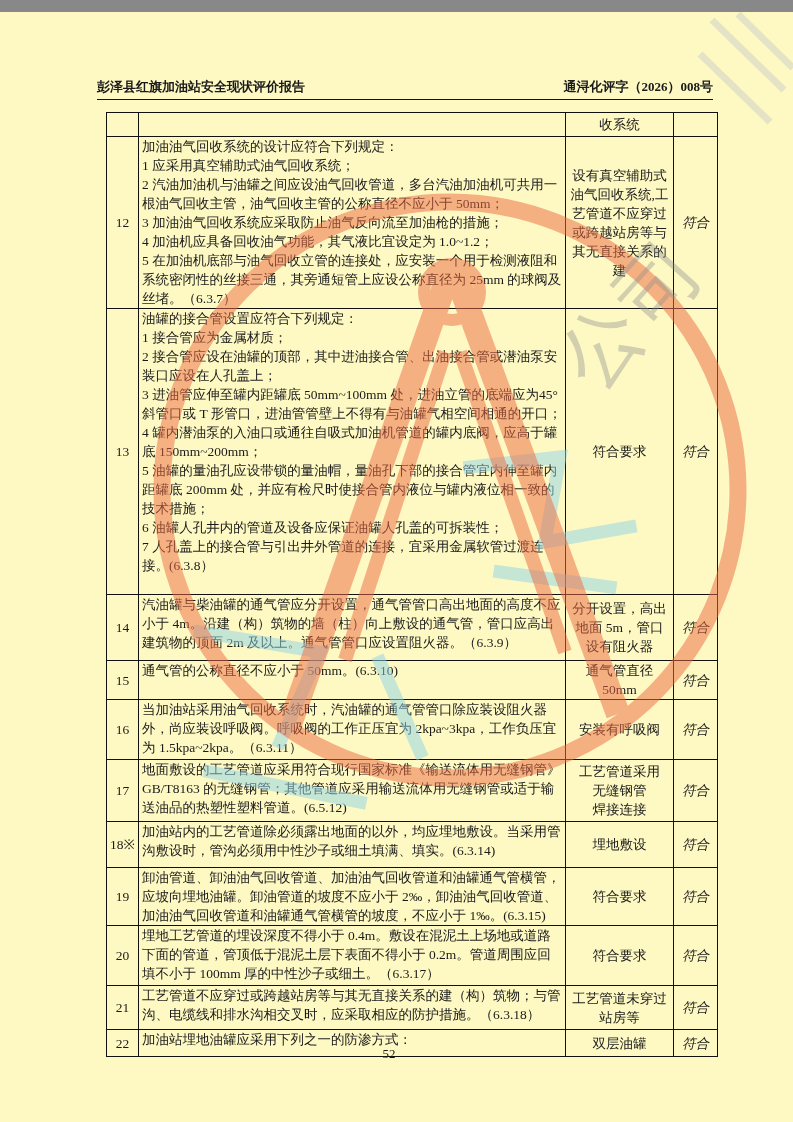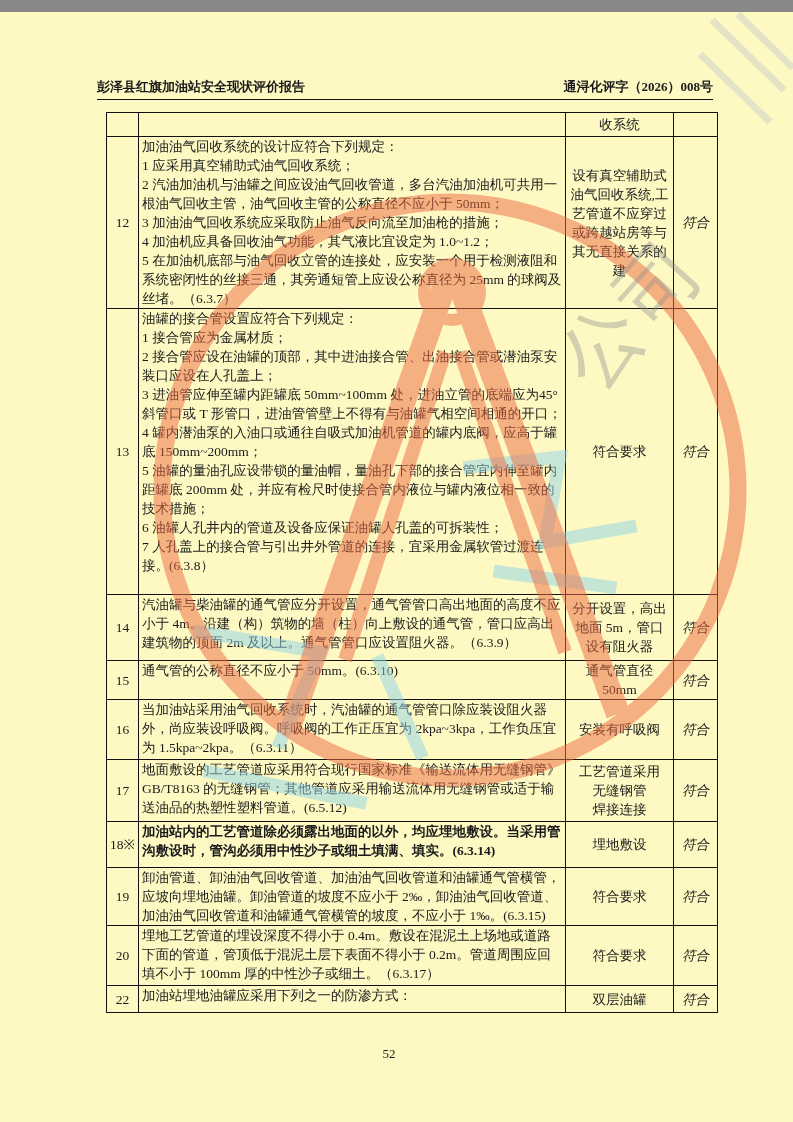--- a/index.html
+++ b/index.html
@@ -15,21 +15,21 @@
   
   table.main{
     position:absolute;top:100px;left:106px;border-collapse:collapse;table-layout:fixed;
     width:611px;font-size:13.5px;line-height:19px;
   }
   table.main td{border:1px solid #111;padding:0 3px;overflow:hidden;}
   td.c-num{text-align:center;vertical-align:middle;padding:0 1px;}
   td.c-content{text-align:left;vertical-align:top;white-space:pre-line;padding:1px 4px;}
   td.c-result{text-align:center;vertical-align:middle;white-space:pre-line;padding:1px 2px;}
   td.c-concl{text-align:center;vertical-align:middle;font-style:italic;}
-  tr.bold-row td.c-content{font-weight:bold;}
+  tr.bold-row td.c-content{font-weight:normal;}
   
   .footer{position:absolute;top:1034px;left:0;width:778px;text-align:center;font-size:13px;}
   
   .wm{position:absolute;inset:0;pointer-events:none;}
   .wm-red-text{
     position:absolute;top:728px;left:283px;font-size:58px;font-weight:bold;
     letter-spacing:14px;color:rgba(213,70,62,0.42);white-space:nowrap;
   }
   .wm-gray-text{
     position:absolute;top:248px;left:548px;font-size:80px;color:rgba(140,140,140,0.38);
@@ -122,20 +122,27 @@
         <td class="c-content">卸油管道、卸油油气回收管道、加油油气回收管道和油罐通气管横管，应坡向埋地油罐。卸油管道的坡度不应小于 2‰，卸油油气回收管道、加油油气回收管道和油罐通气管横管的坡度，不应小于 1‰。(6.3.15)</td>
         <td class="c-result">符合要求</td>
         <td class="c-concl">符合</td>
       </tr>
       <tr style="height:60px">
         <td class="c-num">20</td>
         <td class="c-content">埋地工艺管道的埋设深度不得小于 0.4m。敷设在混泥土上场地或道路下面的管道，管顶低于混泥土层下表面不得小于 0.2m。管道周围应回填不小于 100mm 厚的中性沙子或细土。（6.3.17）</td>
         <td class="c-result">符合要求</td>
         <td class="c-concl">符合</td>
       </tr>
+      <tr style="height:44px">
+        <td class="c-num">21</td>
+        <td class="c-content">工艺管道不应穿过或跨越站房等与其无直接关系的建（构）筑物；与管沟、电缆线和排水沟相交叉时，应采取相应的防护措施。（6.3.18）</td>
+        <td class="c-result">工艺管道未穿过
+站房等</td>
+        <td class="c-concl">符合</td>
+      </tr>
       <tr style="height:27px">
         <td class="c-num">22</td>
         <td class="c-content">加油站埋地油罐应采用下列之一的防渗方式：</td>
         <td class="c-result">双层油罐</td>
         <td class="c-concl">符合</td>
       </tr>
     </tbody>
   </table>
 
   <div class="wm">

